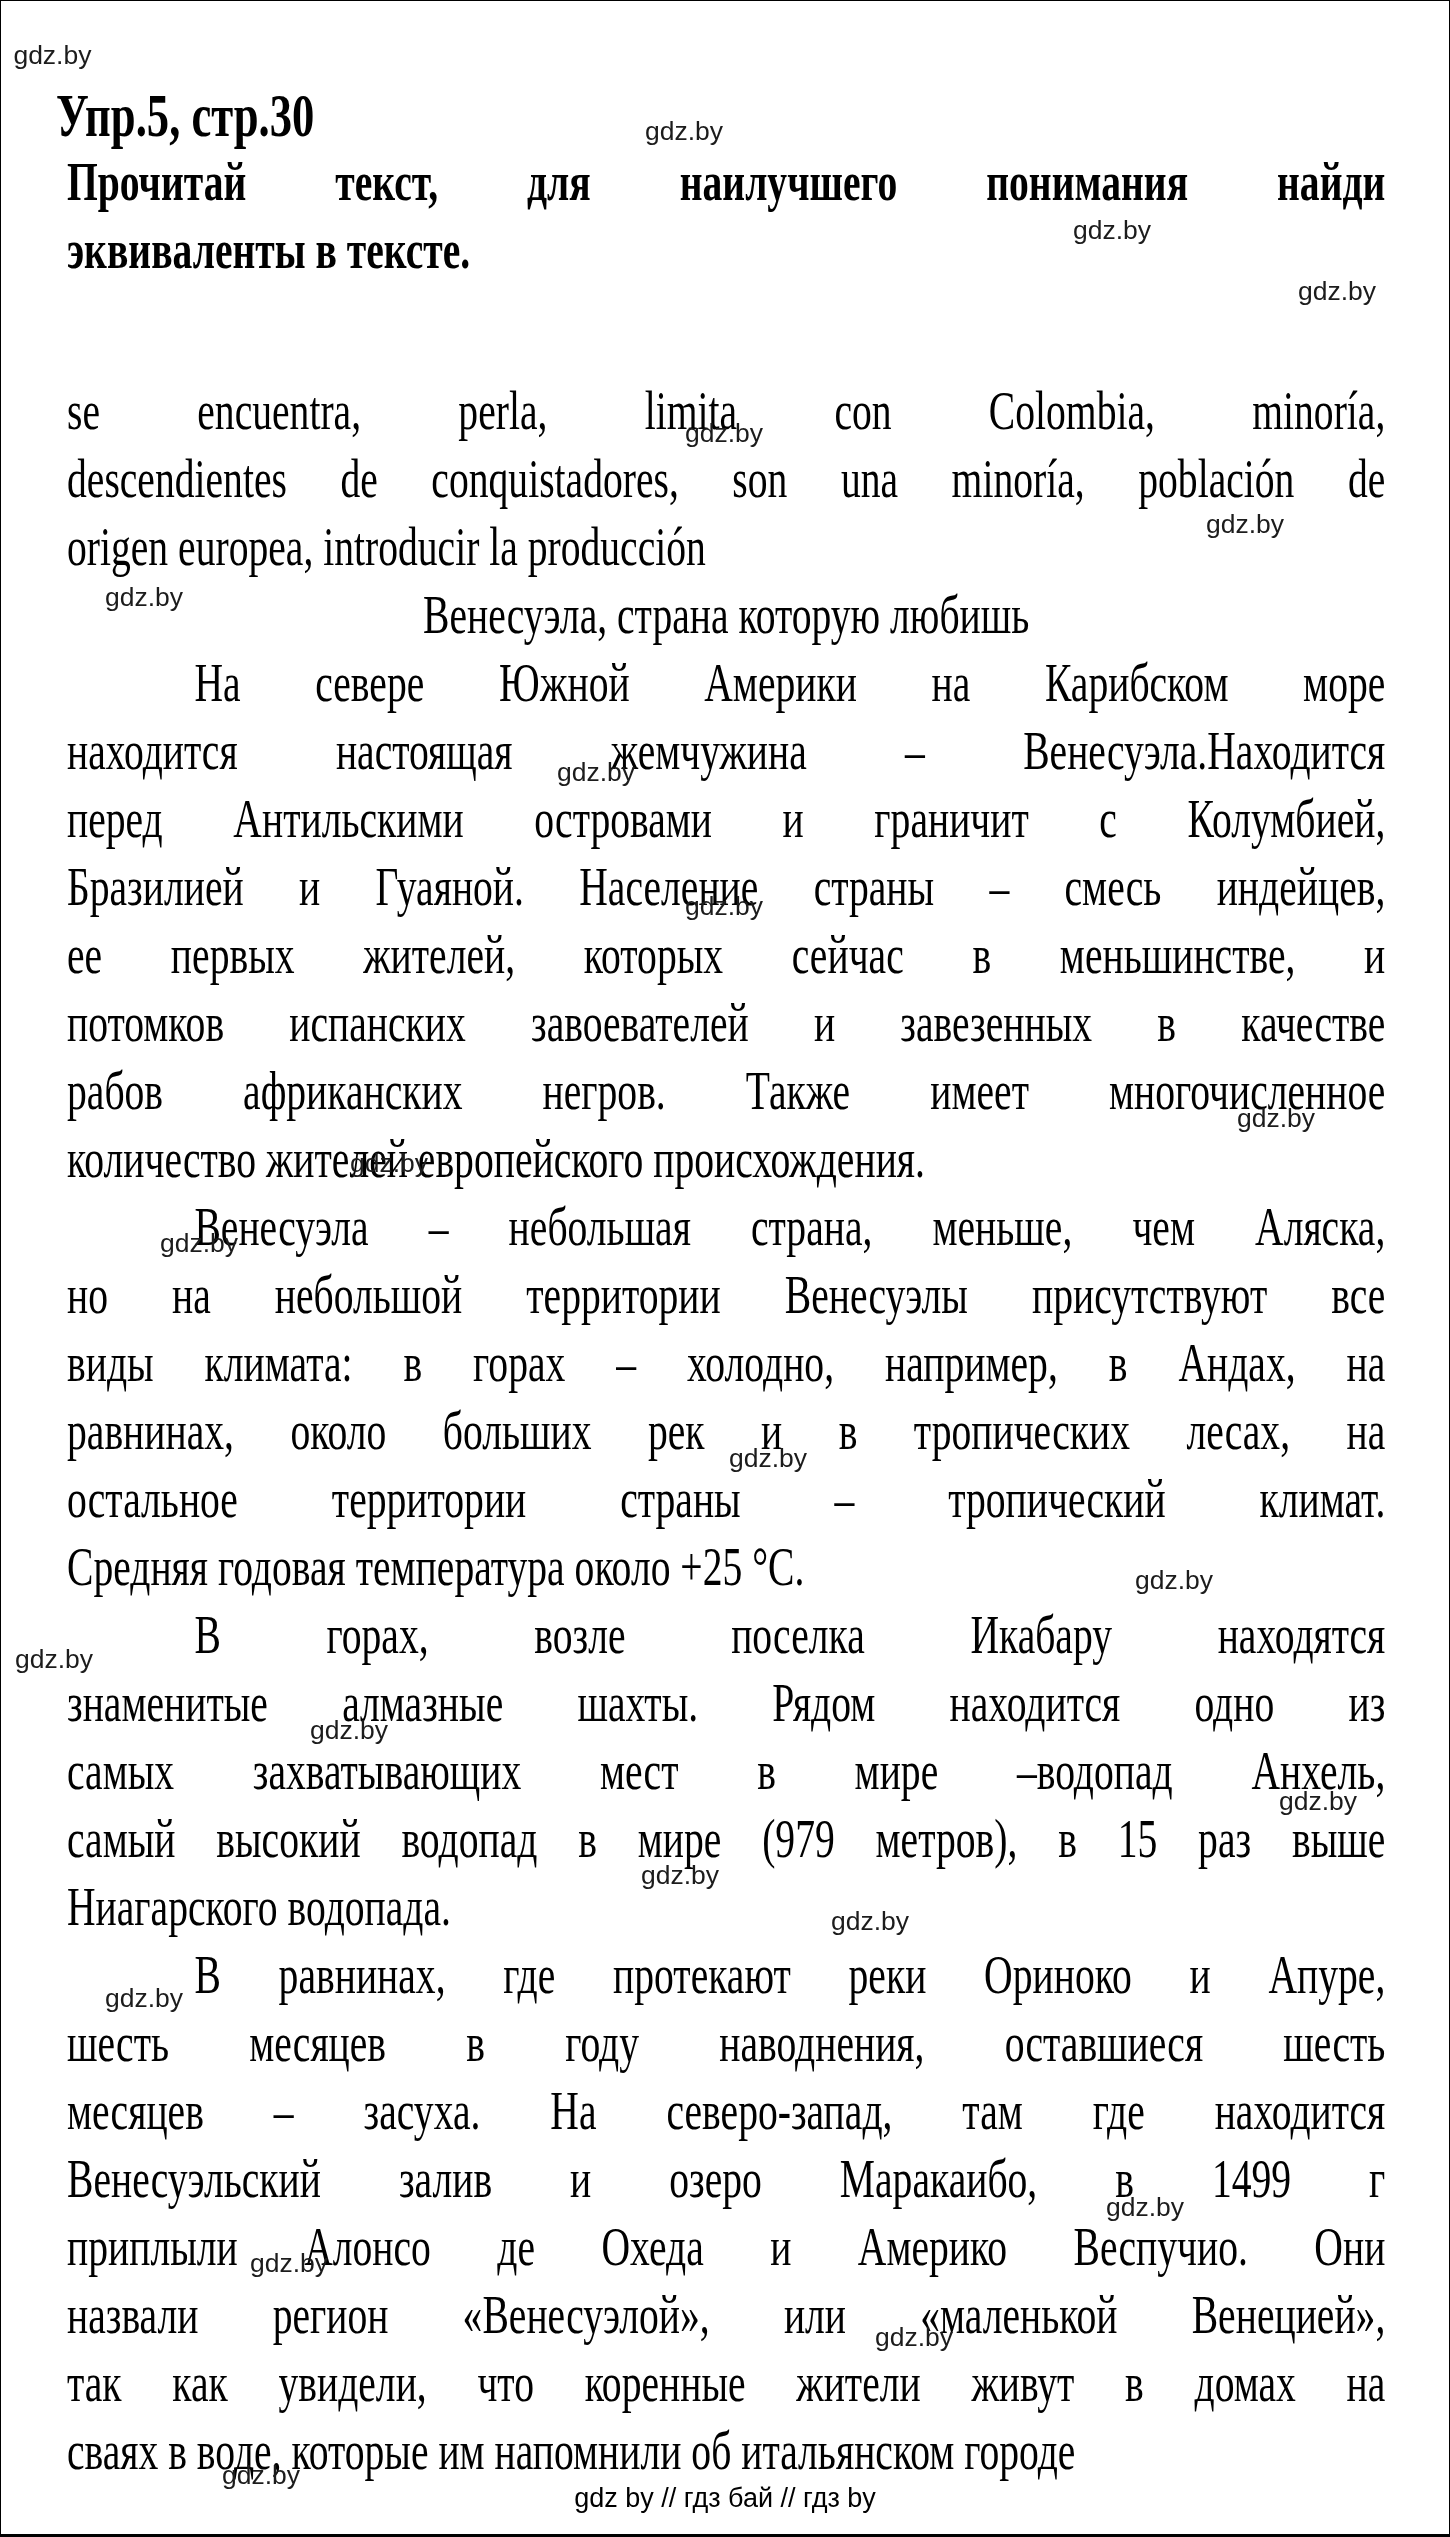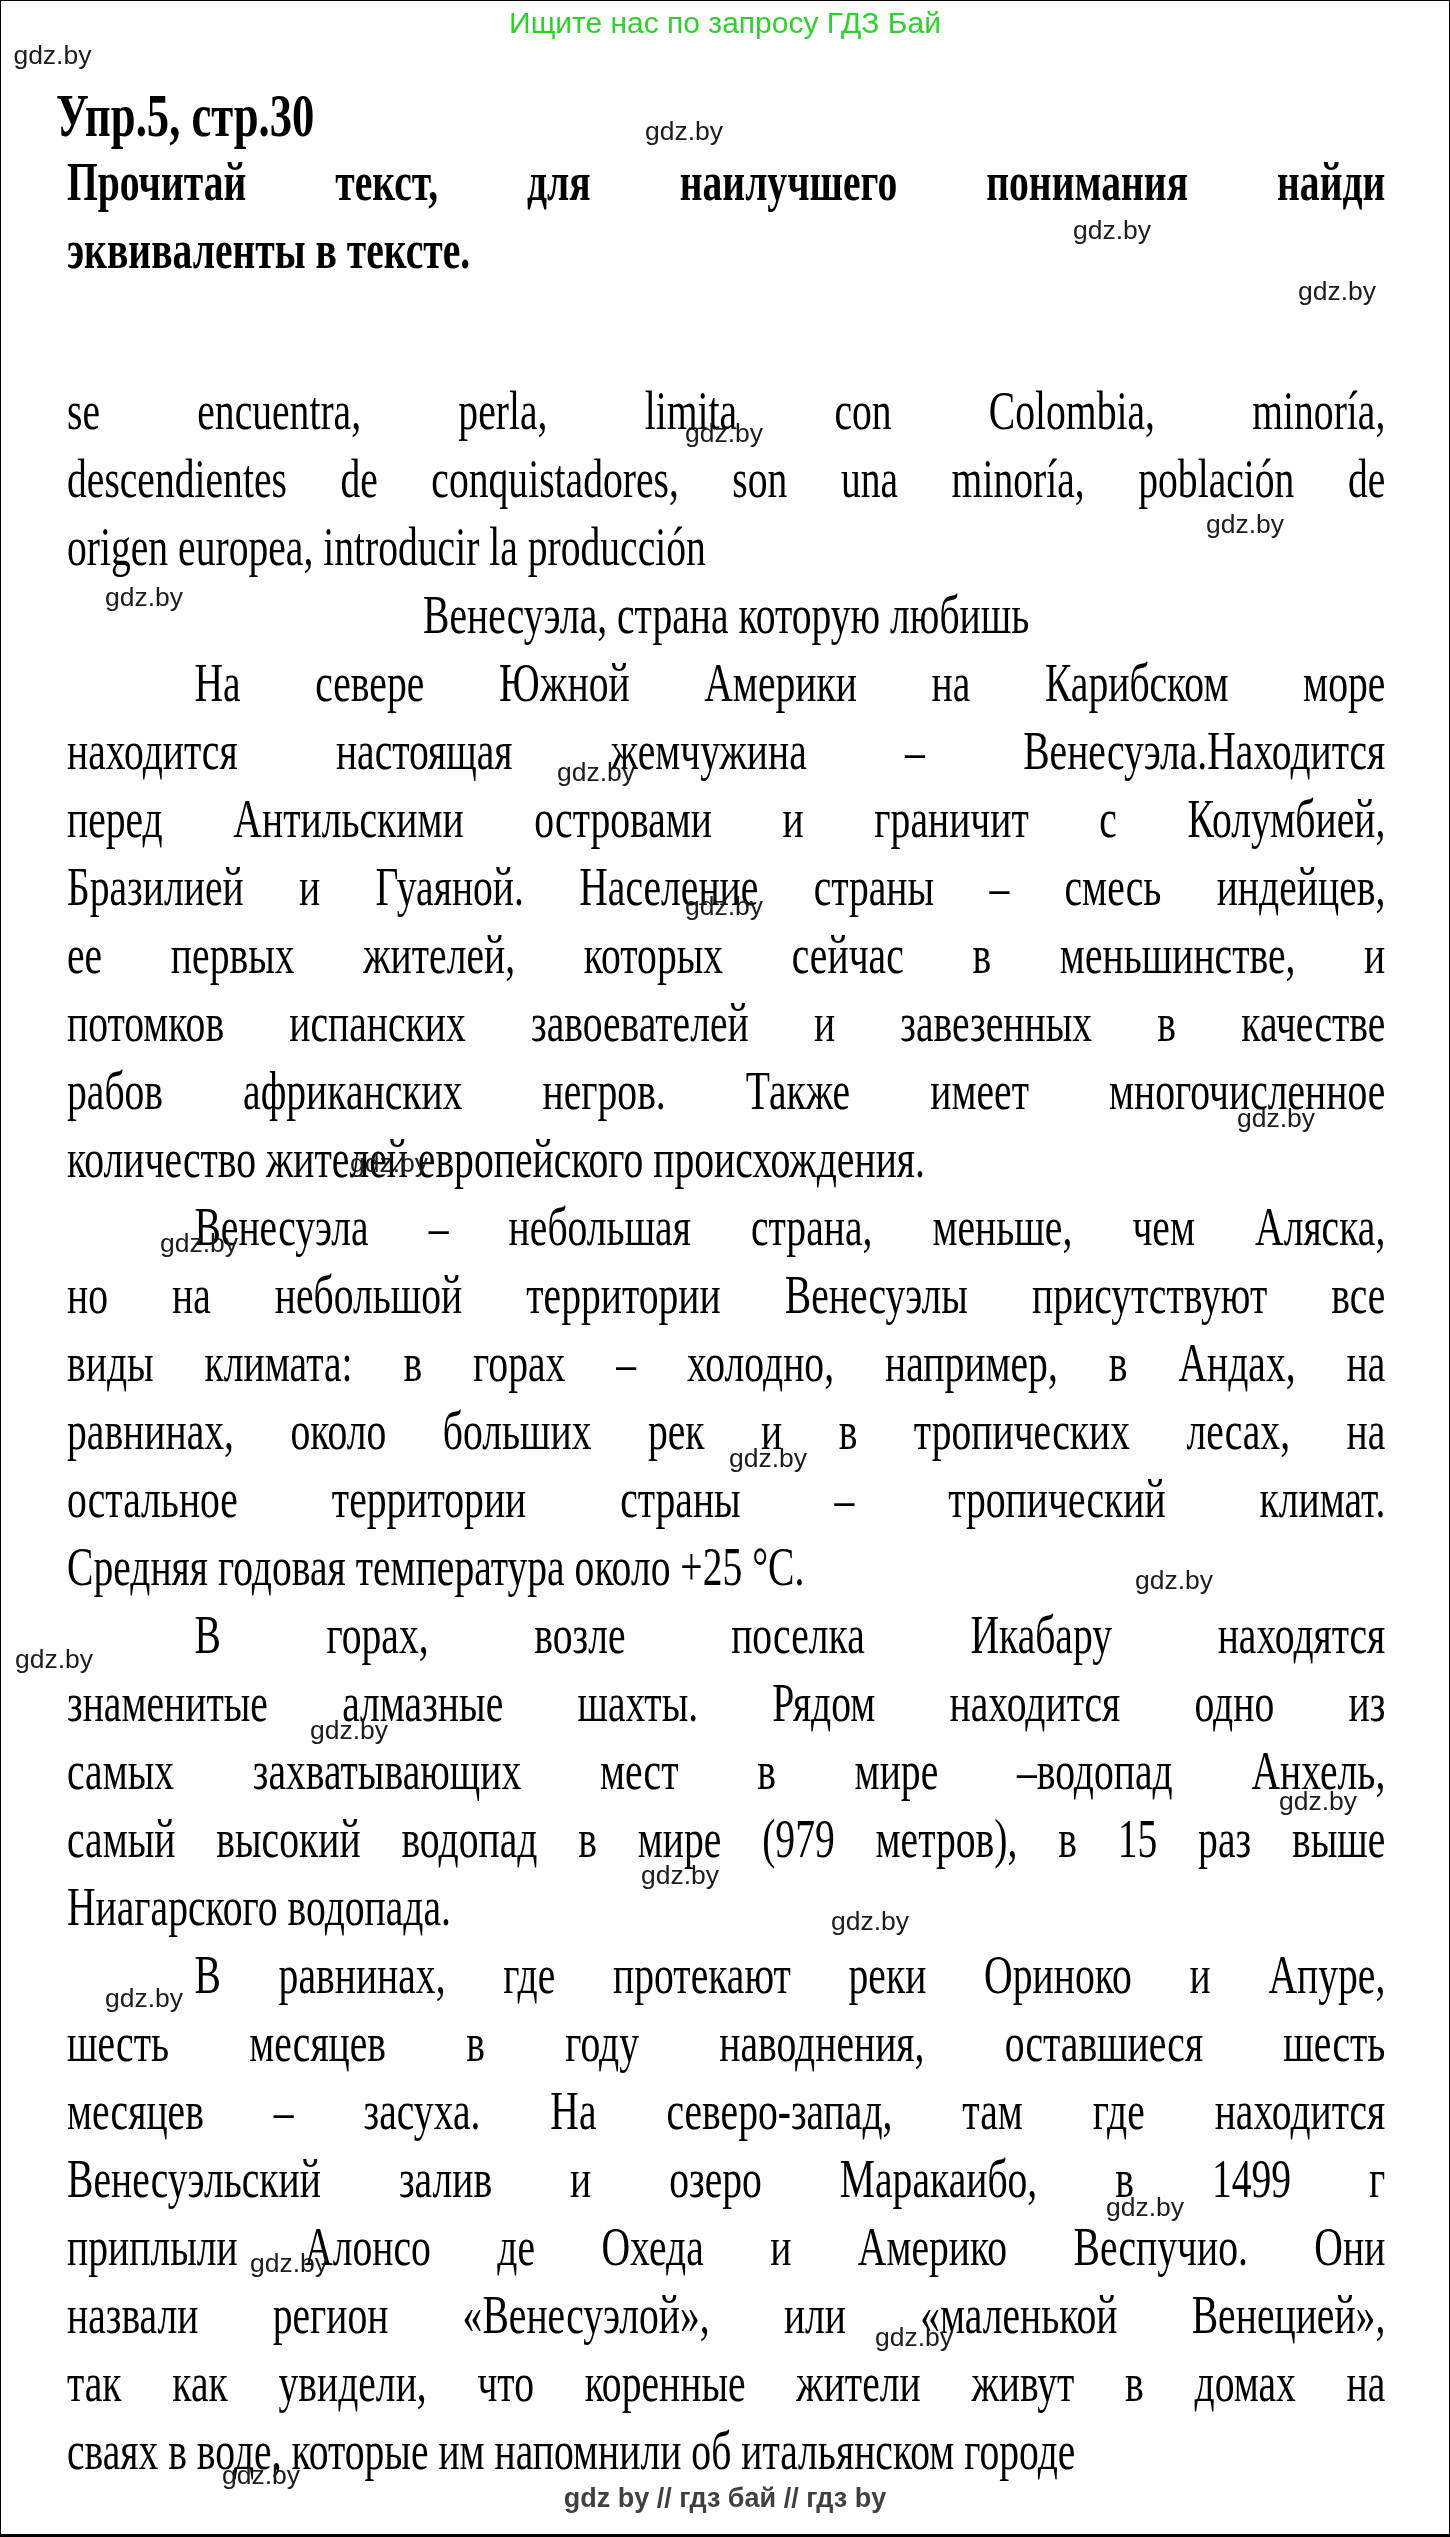--- a/index.html
+++ b/index.html
@@ -36,21 +36,20 @@
   }
   .footer{
     position:absolute;left:0;right:0;top:2482px;text-align:center;
     font-family:"Liberation Sans",sans-serif;font-size:27px;white-space:nowrap;
   }
 </style>
 </head>
 <body>
 
 <div class="page">
-  <div class="promo" style="color: rgb(45, 210, 45);">Ищите нас по запросу ГДЗ Бай</div>
   <div class="heading">Упр.5, стр.30</div>
   <div class="task">
       <div class="line j">Прочитай текст, для наилучшего понимания найди</div>
       <div class="line l">эквиваленты в тексте.</div>
     </div>
   <div class="bodytext">
       <div class="line j">se encuentra, perla, limita con Colombia, minoría,</div>
       <div class="line j">descendientes de conquistadores, son una minoría, población de</div>
       <div class="line l">origen europea, introducir la producción</div>
       <div class="line c">Венесуэла, страна которую любишь</div>
@@ -75,21 +74,21 @@
       <div class="line l">Ниагарского водопада.</div>
       <div class="line j ind">В равнинах, где протекают реки Ориноко и Апуре,</div>
       <div class="line j">шесть месяцев в году наводнения, оставшиеся шесть</div>
       <div class="line j">месяцев – засуха. На северо-запад, там где находится</div>
       <div class="line j">Венесуэльский залив и озеро Маракаибо, в 1499 г</div>
       <div class="line j">приплыли Алонсо де Охеда и Америко Веспучио. Они</div>
       <div class="line j">назвали регион «Венесуэлой», или «маленькой Венецией»,</div>
       <div class="line j">так как увидели, что коренные жители живут в домах на</div>
       <div class="line l">сваях в воде, которые им напомнили об итальянском городе</div>
     </div>
-  <div class="footer" style="color: #404040; font-weight: bold;">gdz by  //  гдз бай  //  гдз by</div>
+  <div class="footer" style="color: #000000;">gdz by  //  гдз бай  //  гдз by</div>
 <span class="wm" style="left: 12.4px; top: 39px;">gdz.by</span>
     <span class="wm" style="left: 644px; top: 115px;">gdz.by</span>
     <span class="wm" style="left: 1072px; top: 214px;">gdz.by</span>
     <span class="wm" style="left: 1297px; top: 275px;">gdz.by</span>
     <span class="wm" style="left: 684px; top: 417px;">gdz.by</span>
     <span class="wm" style="left: 1205px; top: 508px;">gdz.by</span>
     <span class="wm" style="left: 104px; top: 581px;">gdz.by</span>
     <span class="wm" style="left: 556px; top: 756px;">gdz.by</span>
     <span class="wm" style="left: 684px; top: 890px;">gdz.by</span>
     <span class="wm" style="left: 1236px; top: 1102px;">gdz.by</span>

